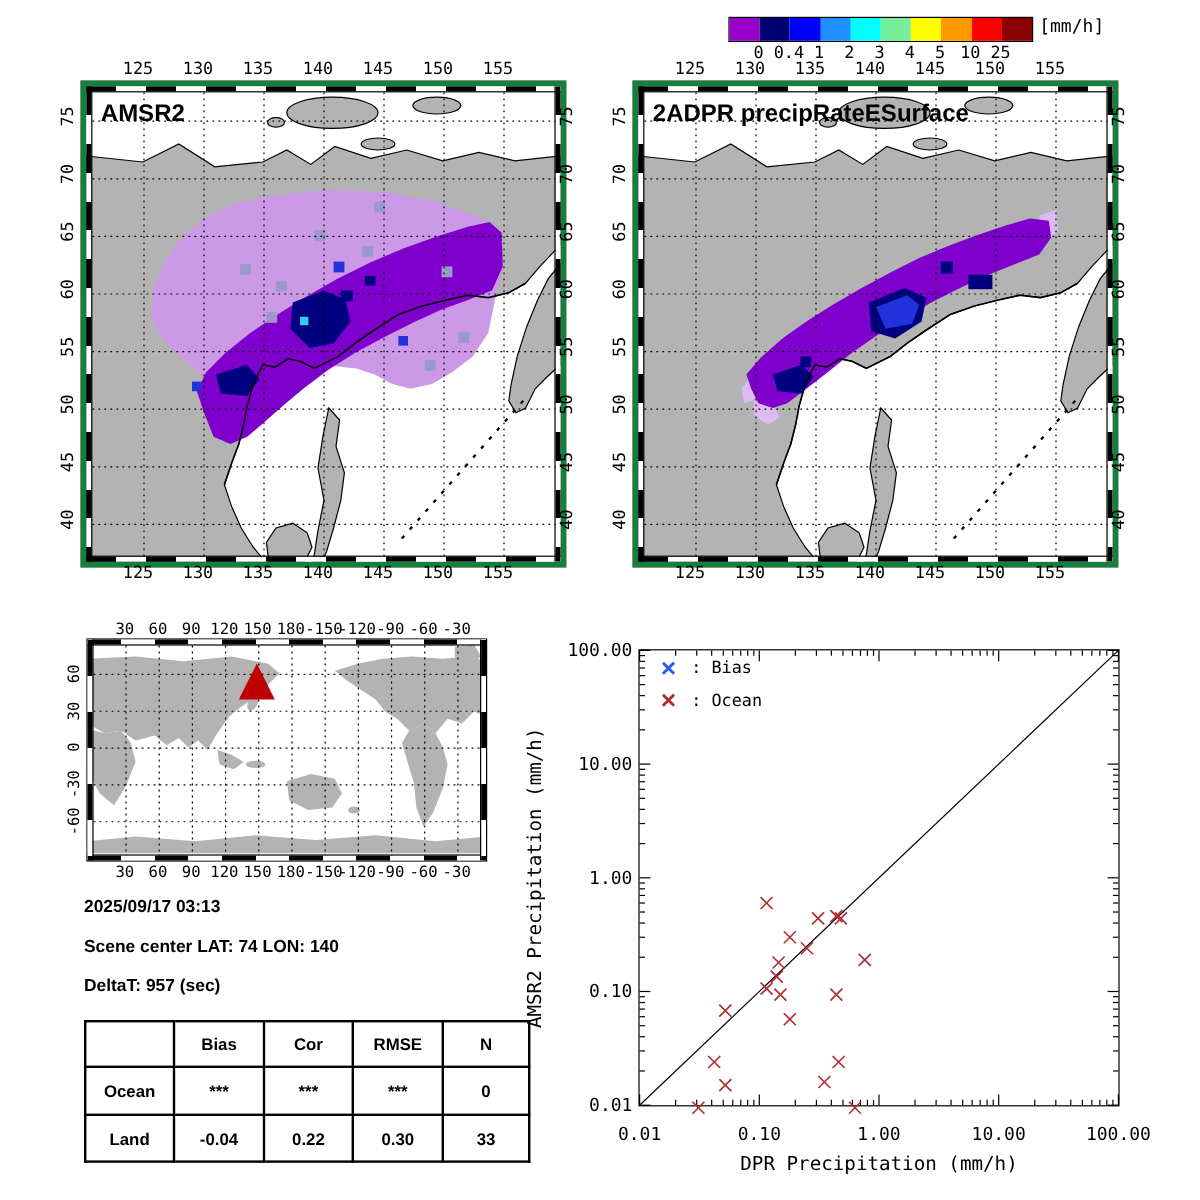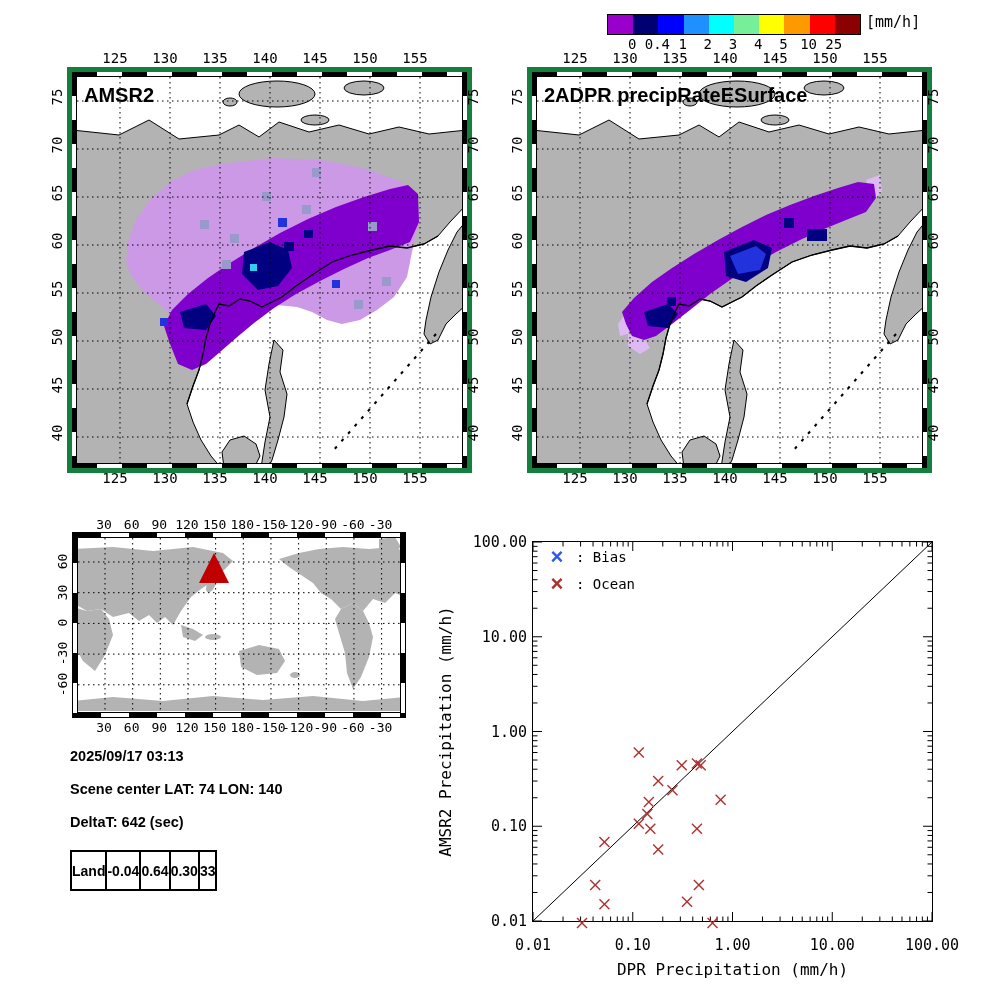--- a/index.html
+++ b/index.html
@@ -206,28 +206,42 @@
       <polygon fill="#C00000" points="141,20 126,50 156,50"></polygon>
     </svg>
   <div class="gmt h t"></div>
   <div class="gmt h b"></div>
   <div class="gmt v l"></div>
   <div class="gmt v r"></div>
 </div>
 
 <div class="info-line" style="top:748px;">2025/09/17 03:13</div>
 <div class="info-line" style="top:781px;">Scene center LAT: 74   LON: 140</div>
-<div class="info-line" style="top:814px;">DeltaT:  642 (sec)</div>
+<div class="info-line" style="top:814px;">DeltaT:  957 (sec)</div>
 
 <table id="stats-table">
   <tbody>
+      <tr>
+    <th style="width:72px;height:36px;"></th>
+    <th style="width:73px;">Bias</th>
+    <th style="width:72px;">Cor</th>
+    <th style="width:73px;">RMSE</th>
+    <th style="width:70px;">N</th>
+  </tr>
+  <tr>
+    <td style="height:38px;">Ocean</td>
+    <td>***</td>
+    <td>***</td>
+    <td>***</td>
+    <td>0</td>
+  </tr>
   <tr>
     <td style="height:37px;">Land</td>
     <td>-0.04</td>
-    <td>0.64</td>
+    <td>0.22</td>
     <td>0.30</td>
     <td>33</td>
   </tr>
 </tbody>
   </table>
 
 <div class="abs" id="scatter">
   <svg id="svg-scatter" width="399" height="379" viewBox="0 0 399 379">
       <line x1="0" y1="379" x2="399" y2="0" stroke="#000" stroke-width="1"></line>
       <line x1="0" y1="379" x2="0" y2="370" stroke="#000"></line>

